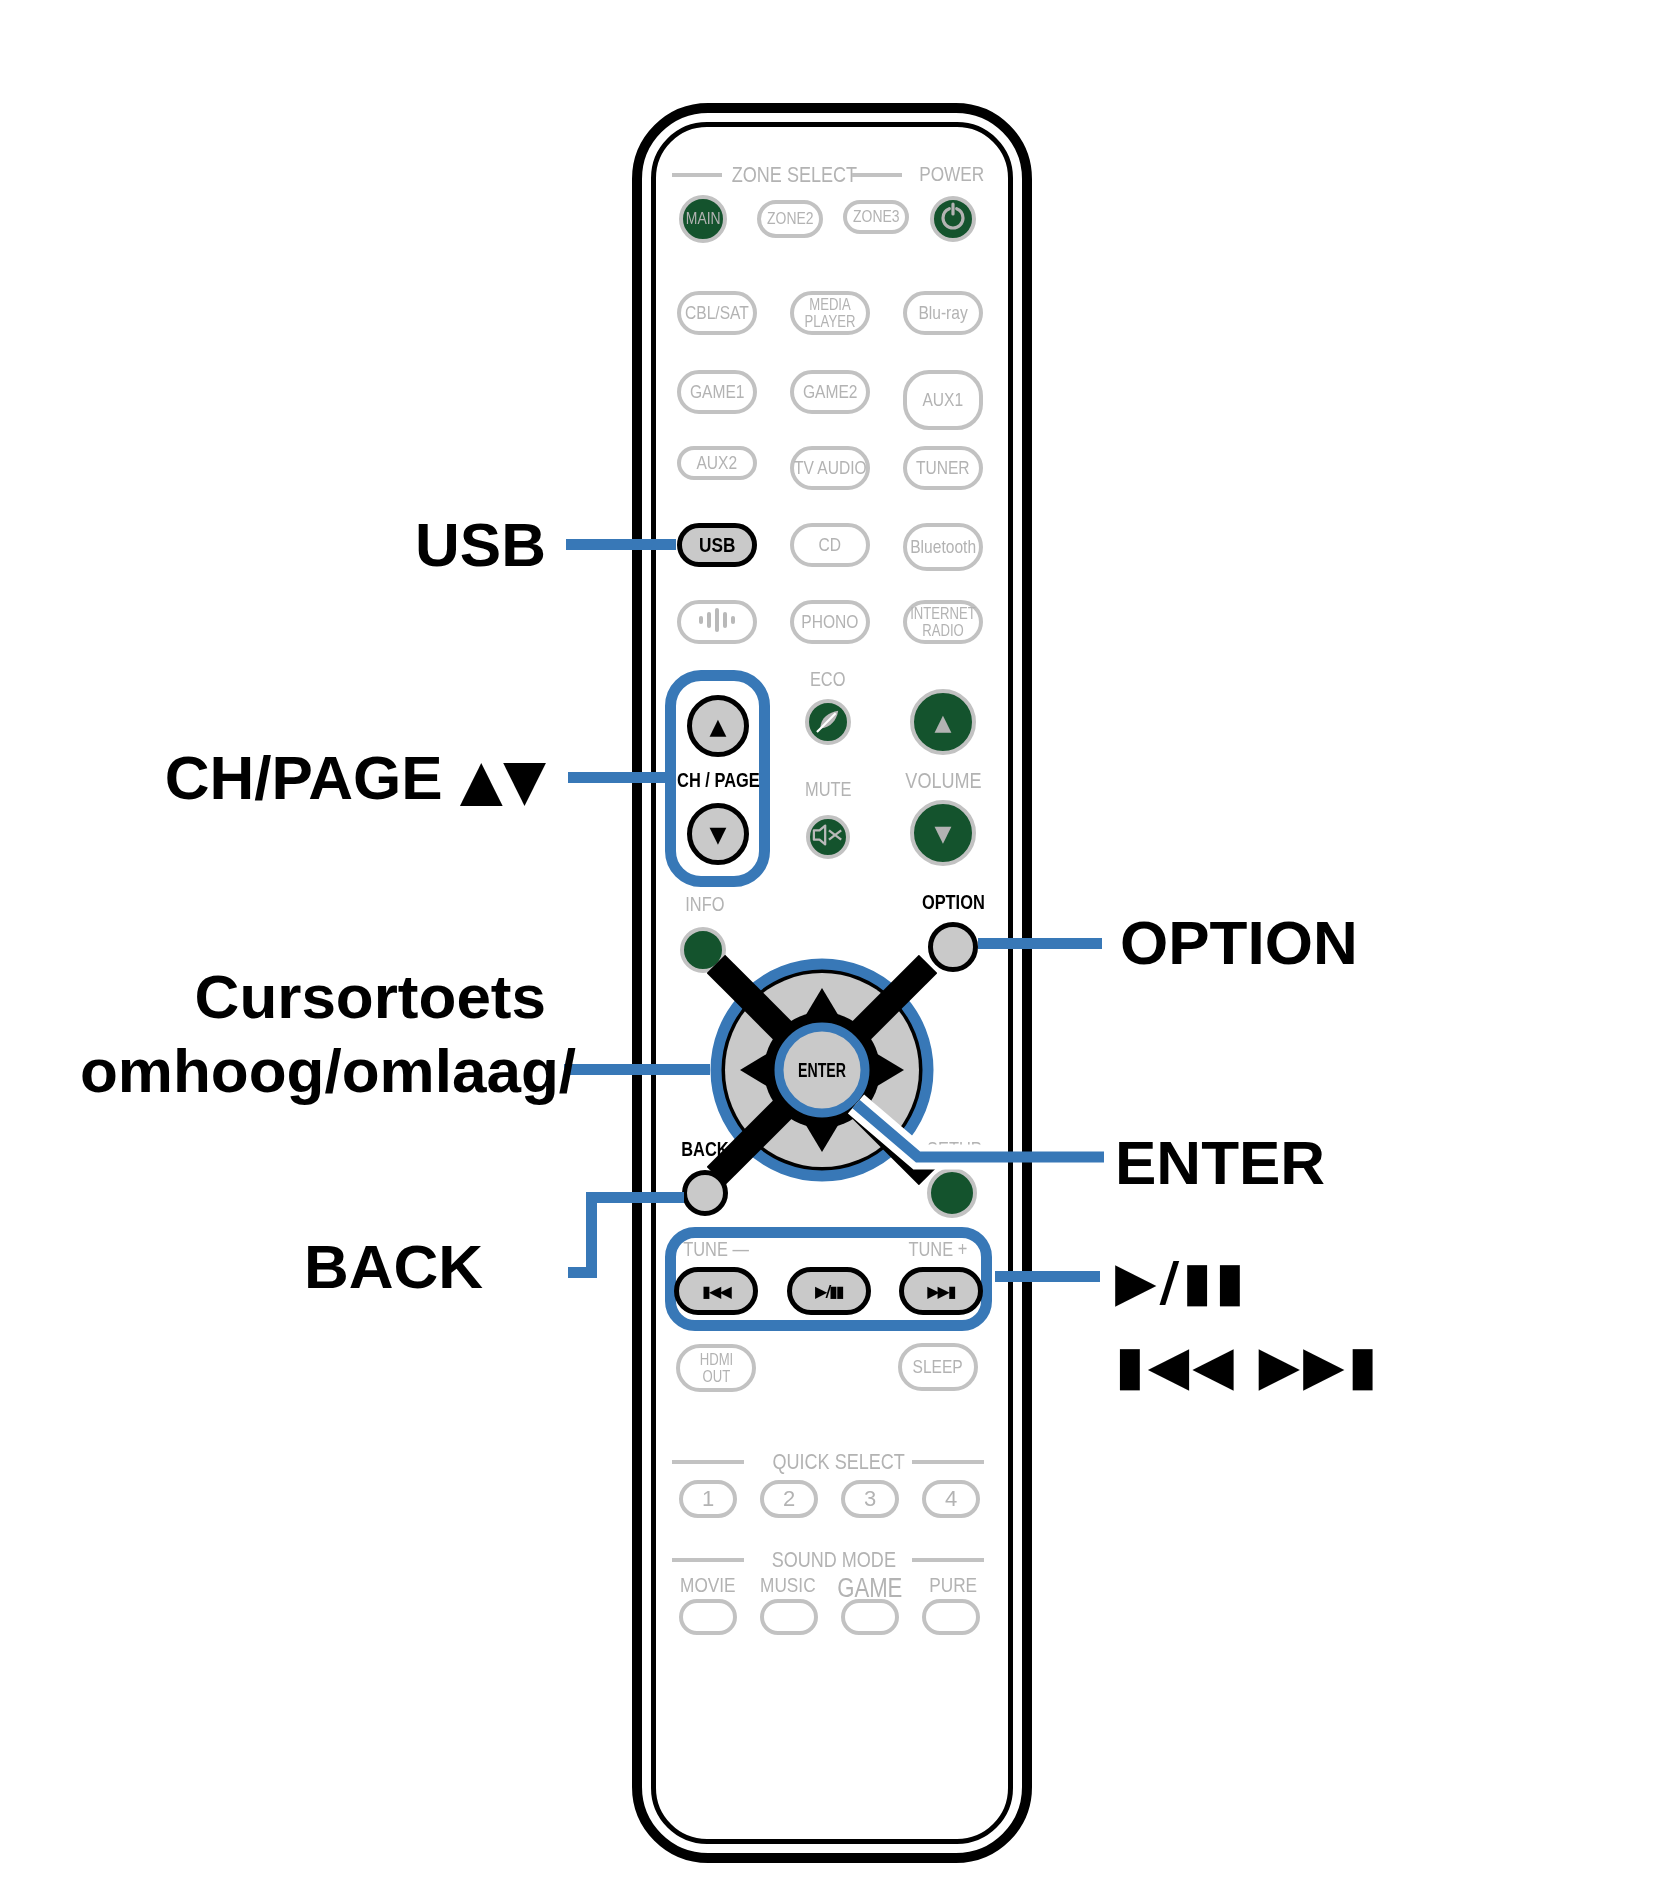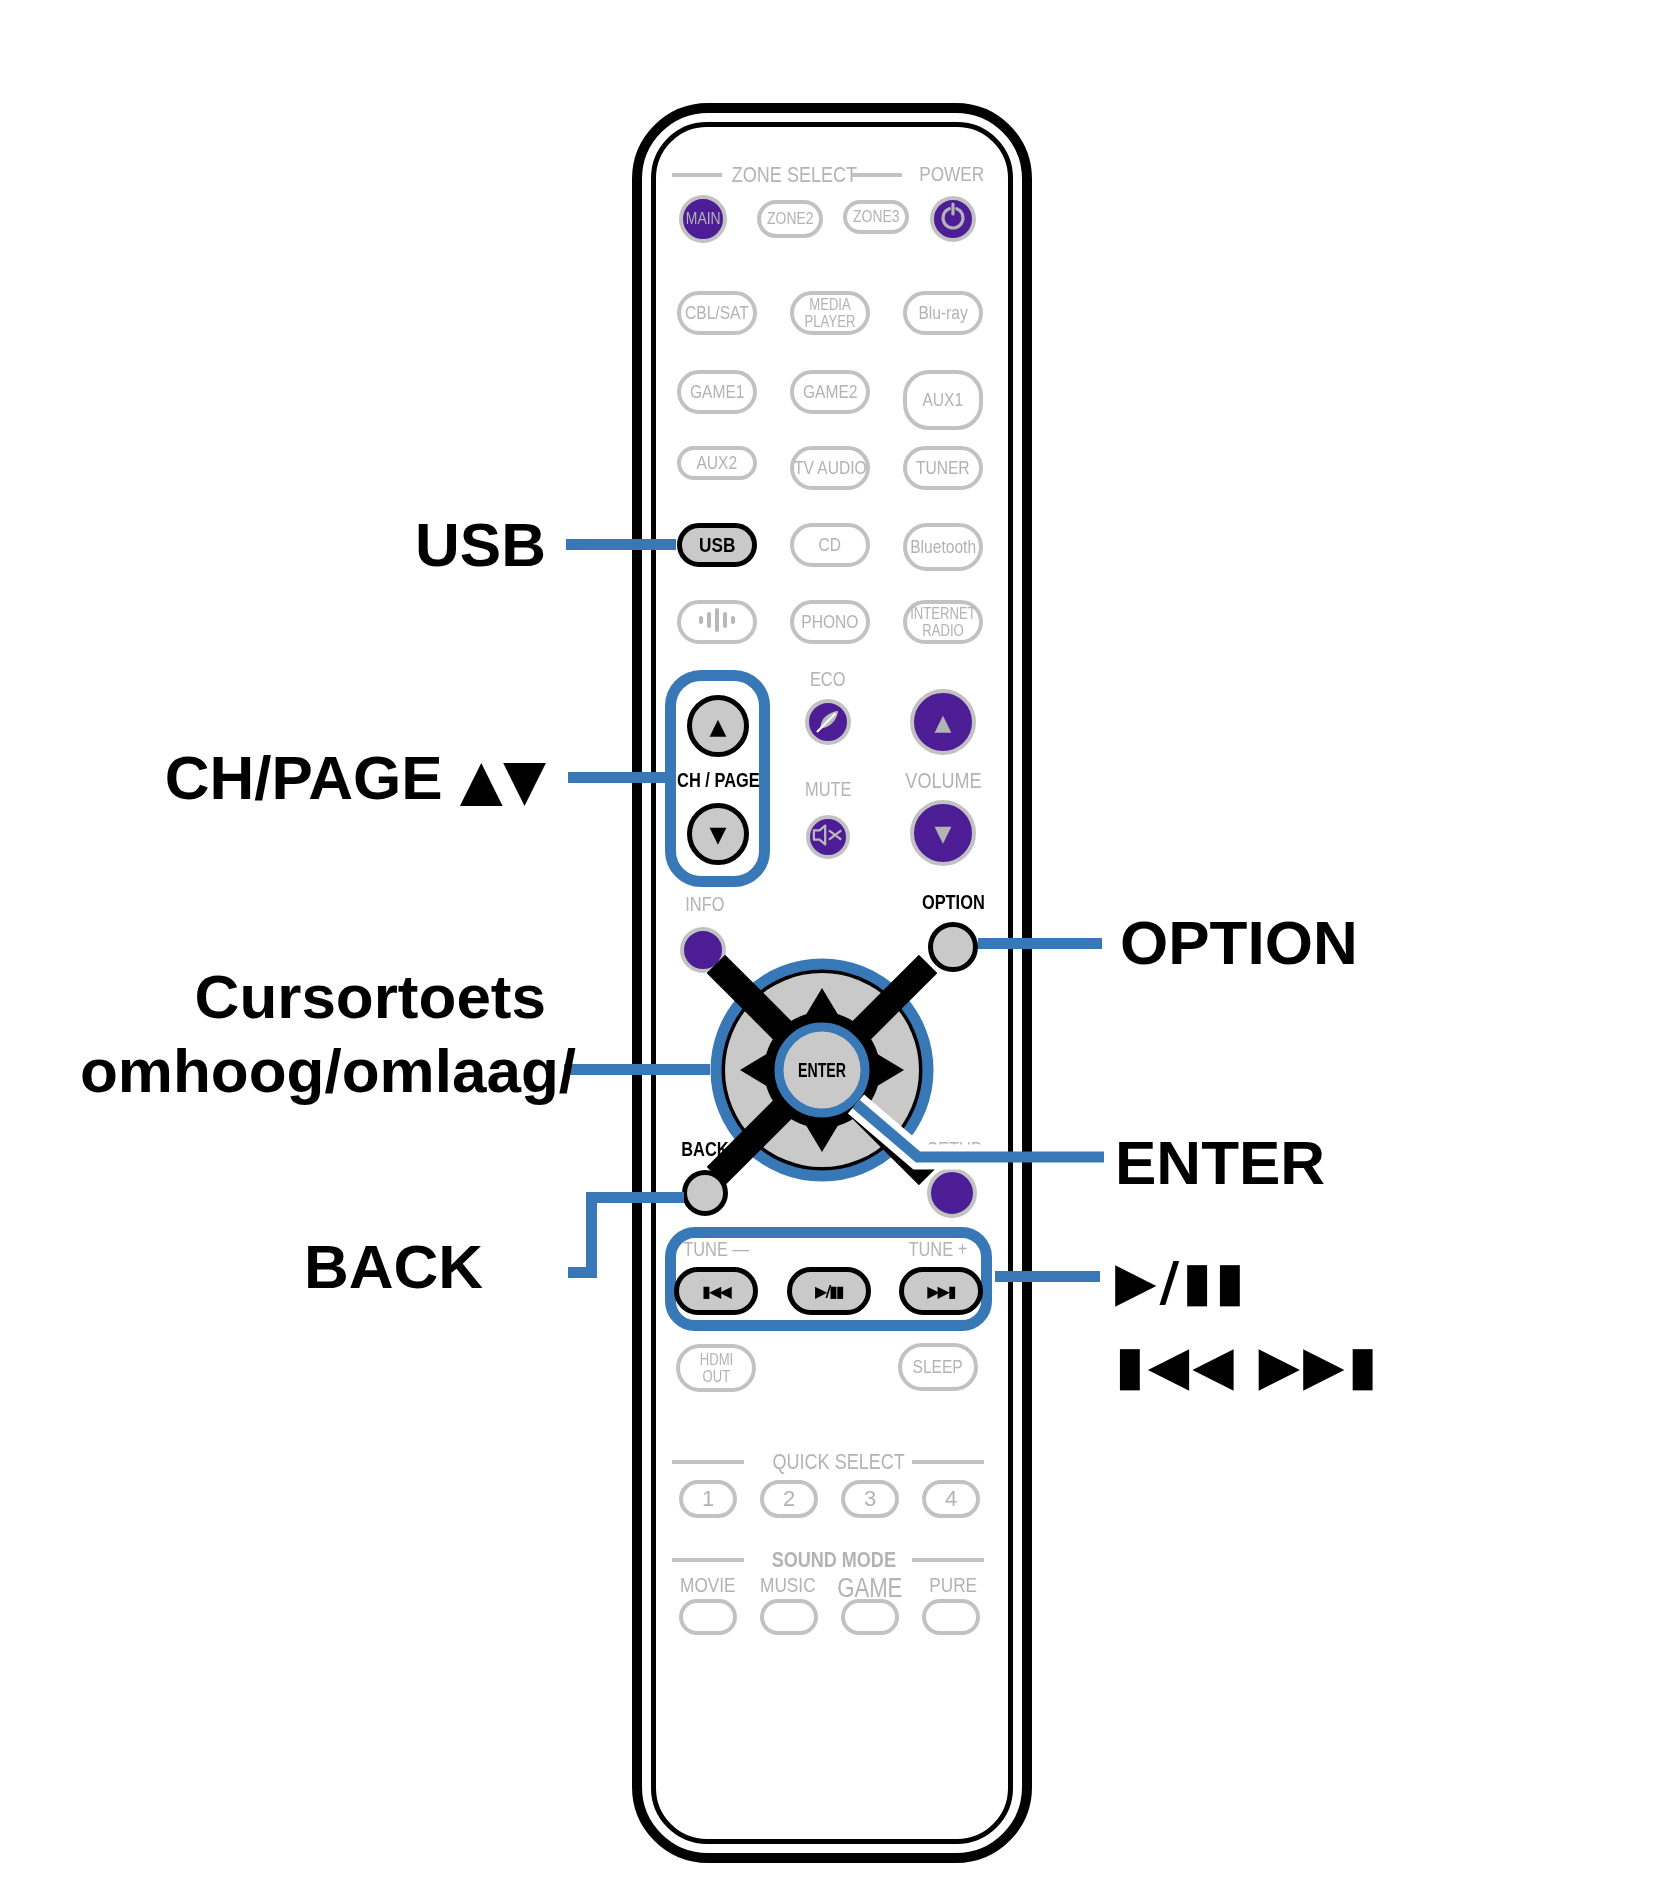--- a/index.html
+++ b/index.html
@@ -13,21 +13,21 @@
           font-family:"Liberation Sans","DejaVu Sans",sans-serif;}
   
   .remote{position:absolute;left:632px;top:103px;width:400px;height:1760px;
           border:10px solid #000;border-radius:76px;box-sizing:border-box;background:#fff;}
   .remote-inner{position:absolute;inset:9px;border:5px solid #000;border-radius:56px;}
   
   .pill{position:absolute;box-sizing:border-box;border:4.5px solid var(--lg);border-radius:26px;
         background:#fff;color:var(--tg);display:flex;align-items:center;justify-content:center;
         font-size:19px;white-space:nowrap;}
   .circ{position:absolute;box-sizing:border-box;border:4.5px solid var(--lg);border-radius:50%;
-        background:#4c1d95;color:var(--tg);display:flex;align-items:center;justify-content:center;
+        background:#14532d;color:var(--tg);display:flex;align-items:center;justify-content:center;
         font-size:17px;white-space:nowrap;}
   .active{border:5px solid #000;background:var(--fill);color:#000;font-weight:bold;}
   .sx{display:inline-block;transform:scaleX(0.82);white-space:nowrap;}
   .two{display:flex;flex-direction:column;align-items:center;font-size:16px;line-height:17px;}
   .hdr{position:absolute;color:var(--tg);font-size:22px;text-align:center;white-space:nowrap;}
   .blk{color:#000;font-weight:bold;}
   .dash{position:absolute;height:4px;background:var(--lg);}
   .tri{font-family:"DejaVu Sans",sans-serif;}
   
   .grp{position:absolute;box-sizing:border-box;border:11px solid var(--accent);background:transparent;}
@@ -232,21 +232,21 @@
       <span>2</span>
     </div>
   <div class="pill" style="left:841px;top:1480px;width:58px;height:38px;font-size:22px;">
       <span>3</span>
     </div>
   <div class="pill" style="left:922px;top:1480px;width:58px;height:38px;font-size:22px;">
       <span>4</span>
     </div>
 
   <div class="dash" style="left:672px;top:1558px;width:72px;"></div>
-  <div class="hdr" style="left:758px;top:1547px;width:140px;font-weight:bold;"><span class="sx">SOUND MODE</span></div>
+  <div class="hdr" style="left:758px;top:1547px;width:140px;"><span class="sx">SOUND MODE</span></div>
   <div class="dash" style="left:912px;top:1558px;width:72px;"></div>
   <div class="hdr" style="left:658px;top:1573px;width:100px;font-size:21px;"><span class="sx">MOVIE</span></div>
   <div class="hdr" style="left:738px;top:1573px;width:100px;font-size:21px;"><span class="sx">MUSIC</span></div>
   <div class="hdr" style="left:820px;top:1573px;width:100px;font-size:27px;"><span class="sx">GAME</span></div>
   <div class="hdr" style="left:903px;top:1573px;width:100px;font-size:21px;"><span class="sx">PURE</span></div>
   <div class="pill" style="left:679px;top:1599px;width:58px;height:36px;"></div>
   <div class="pill" style="left:760px;top:1599px;width:58px;height:36px;"></div>
   <div class="pill" style="left:841px;top:1599px;width:58px;height:36px;"></div>
   <div class="pill" style="left:922px;top:1599px;width:58px;height:36px;"></div>
 

